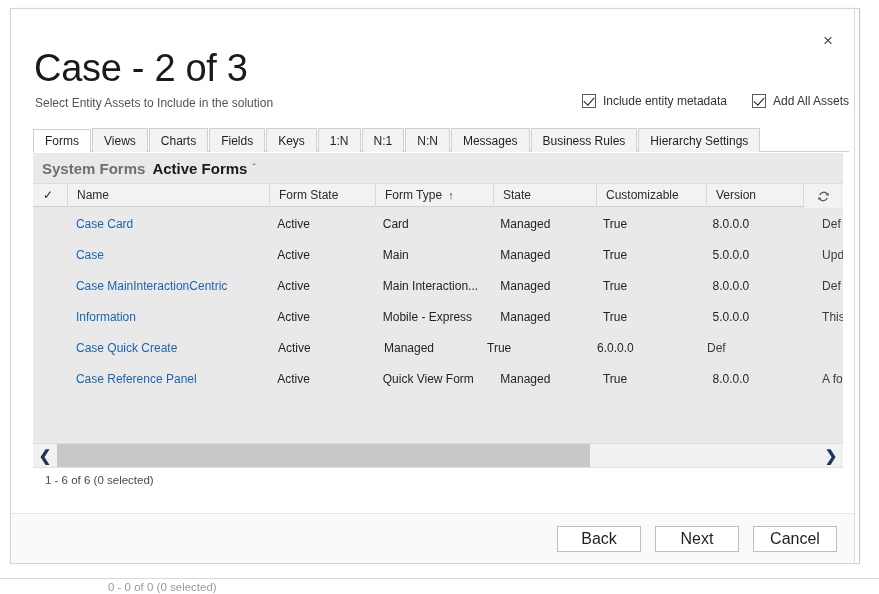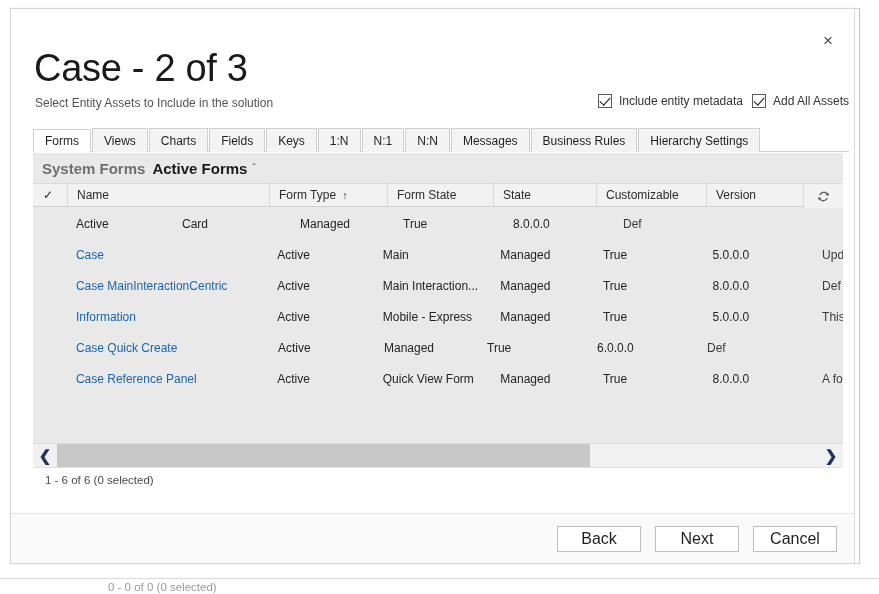--- a/index.html
+++ b/index.html
@@ -56,21 +56,21 @@
     letter-spacing: -0.3px; line-height: 1;
     white-space: nowrap;
   }
   .subtitle {
     position: absolute; left: 24px; top: 87px;
     font-size: 12px; color: #545454; white-space: nowrap;
   }
 
   .opts {
     position: absolute; right: 10px; top: 85px;
-    display: flex; align-items: center; gap: 9px;
+    display: flex; align-items: center; gap: 25px;
     white-space: nowrap;
   }
   .opt { display: flex; align-items: center; gap: 7px; cursor: pointer; }
   .cbox {
     width: 14px; height: 14px; border: 1px solid #5a5a5a; background:#fff;
     position: relative; flex: none;
   }
   .cbox.checked::after {
     content: ""; position: absolute; left: 3px; top: 0px;
     width: 5px; height: 9px; border: solid #1a1a1a;
@@ -227,26 +227,26 @@
         <span class="sysforms">System Forms</span>
         <span class="activeforms">Active Forms</span>
         <span class="chev">ˇ</span>
       </div>
 
       <div class="grid-head">
         <div class="hcell first" style="width:34px;padding-left:10px;">✓</div>
         <div class="hcell" style="width:202px;">
           <span>Name</span>
         </div>
+        <div class="hcell" style="width:106px;">
+          <span>Form State</span>
+        </div>
         <div class="hcell" style="width:118px;">
           <span>Form Type</span>
           <span class="sortarrow">↑</span>
-        </div>
-        <div class="hcell" style="width:106px;">
-          <span>Form State</span>
         </div>
         <div class="hcell" style="width:103px;">
           <span>State</span>
         </div>
         <div class="hcell" style="width:110px;">
           <span>Customizable</span>
         </div>
         <div class="hcell" style="width:110px;">
           <span>Version</span>
         </div>
@@ -255,20 +255,23 @@
             <path d="M13.3 4.6A6 6 0 0 0 2.6 6.2l1.5.4A4.5 4.5 0 0 1 12 5.4l-1.9.5 4 1.6.6-4.2z" fill="#555"></path>
             <path d="M2.7 11.4A6 6 0 0 0 13.4 9.8l-1.5-.4A4.5 4.5 0 0 1 4 10.6l1.9-.5-4-1.6-.6 4.2z" fill="#555"></path>
           </svg>
         </div>
       </div>
 
       <div class="grid-body">
 
         <div class="row">
           <div class="cell" style="width:34px;"></div>
+          <div class="cell link" style="width:202px;">
+              <span>Case Card</span>
+            </div>
           <div class="cell" style="width:106px;">Active</div>
           <div class="cell" style="width:118px;">Card</div>
           <div class="cell" style="width:103px;">Managed</div>
           <div class="cell" style="width:110px;">True</div>
           <div class="cell" style="width:110px;">8.0.0.0</div>
           <div class="cell desc" style="width:30px;">Def</div>
         </div>
 
         <div class="row">
           <div class="cell" style="width:34px;"></div>

